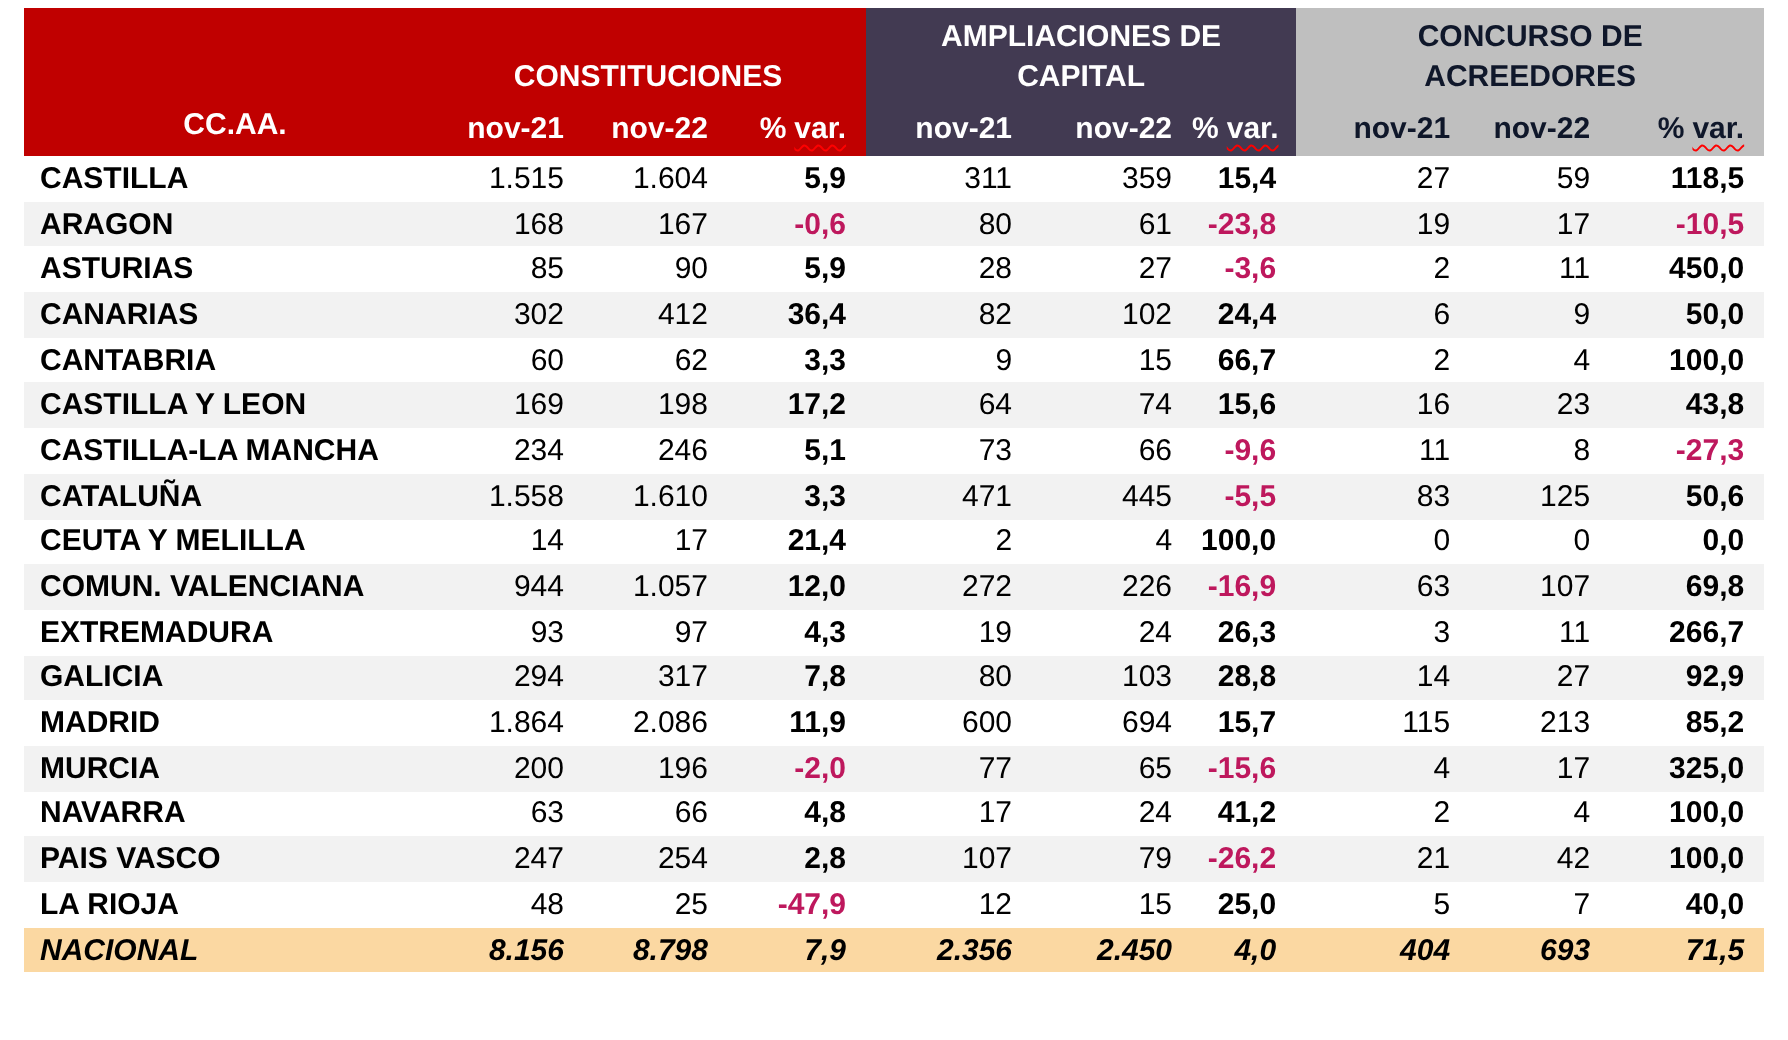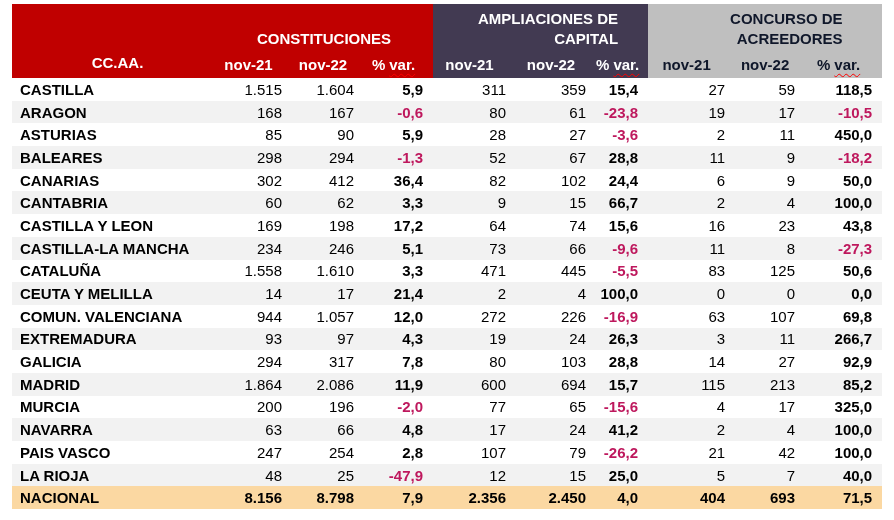--- a/index.html
+++ b/index.html
@@ -15,39 +15,39 @@
   col.c-r1{width:77px;} col.c-r2{width:72px;} col.c-r3{width:69px;}
   col.c-p1{width:83px;} col.c-p2{width:80px;} col.c-p3{width:52px;}
   col.c-g1{width:87px;} col.c-g2{width:70px;} col.c-g3{width:77px;}
 
   thead th{font-weight:bold;font-size:15px;padding:0;}
   tr.group-row th{height:45px;vertical-align:bottom;text-align:center;line-height:20px;padding-bottom:1px;}
   tr.cols-row th{height:24px;vertical-align:middle;}
   .bg-red{background:#C00000;color:#ffffff;}
   .bg-purple{background:#423A52;color:#ffffff;}
   .bg-gray{background:#BFBFBF;color:#0f172a;}
-  .group-title{display:inline-block;max-width:155px;text-align:right;}
+  .group-title{display:inline-block;max-width:155px;}
   th.name-h{text-align:center;padding-left:8px;vertical-align:bottom;padding-bottom:4px;}
-  th.num-h{padding-right:10px;}
+  th.num-h{text-align:right;padding-right:10px;}
   .sq{
     text-decoration-line:underline;
     text-decoration-style:wavy;
     text-decoration-color:#FF0000;
     text-decoration-thickness:1px;
     text-underline-offset:3px;
   }
   .pct{margin-right:4px;}
 
   tbody td{height:22.7px;font-size:15px;padding:0;white-space:nowrap;overflow:hidden;}
   tbody tr:nth-child(even){background:#F2F2F2;}
   td.name{font-weight:bold;text-align:left;padding-left:8px;}
   td.num{text-align:right;padding-right:10px;}
   td.var{font-weight:bold;}
   td.neg{color:#be185d;}
-  tr.total{background:#FBD8A2 !important;}
+  tr.total{background:#FBD8A2 !important;font-style:italic;}
   tr.total td{font-weight:bold;background:#FBD8A2;}
 </style>
 </head>
 <body>
 
 <div class="page">
   <table>
     <colgroup>
       <col class="c-name">
       <col class="c-r1">
@@ -117,32 +117,20 @@
           <td class="num">90</td>
           <td class="num var">5,9</td>
           <td class="num">28</td>
           <td class="num">27</td>
           <td class="num var neg">-3,6</td>
           <td class="num">2</td>
           <td class="num">11</td>
           <td class="num var">450,0</td>
         </tr>
         <tr>
-          <td class="name">BALEARES</td>
-          <td class="num">298</td>
-          <td class="num">294</td>
-          <td class="num var neg">-1,3</td>
-          <td class="num">52</td>
-          <td class="num">67</td>
-          <td class="num var">28,8</td>
-          <td class="num">11</td>
-          <td class="num">9</td>
-          <td class="num var neg">-18,2</td>
-        </tr>
-        <tr>
           <td class="name">CANARIAS</td>
           <td class="num">302</td>
           <td class="num">412</td>
           <td class="num var">36,4</td>
           <td class="num">82</td>
           <td class="num">102</td>
           <td class="num var">24,4</td>
           <td class="num">6</td>
           <td class="num">9</td>
           <td class="num var">50,0</td>

